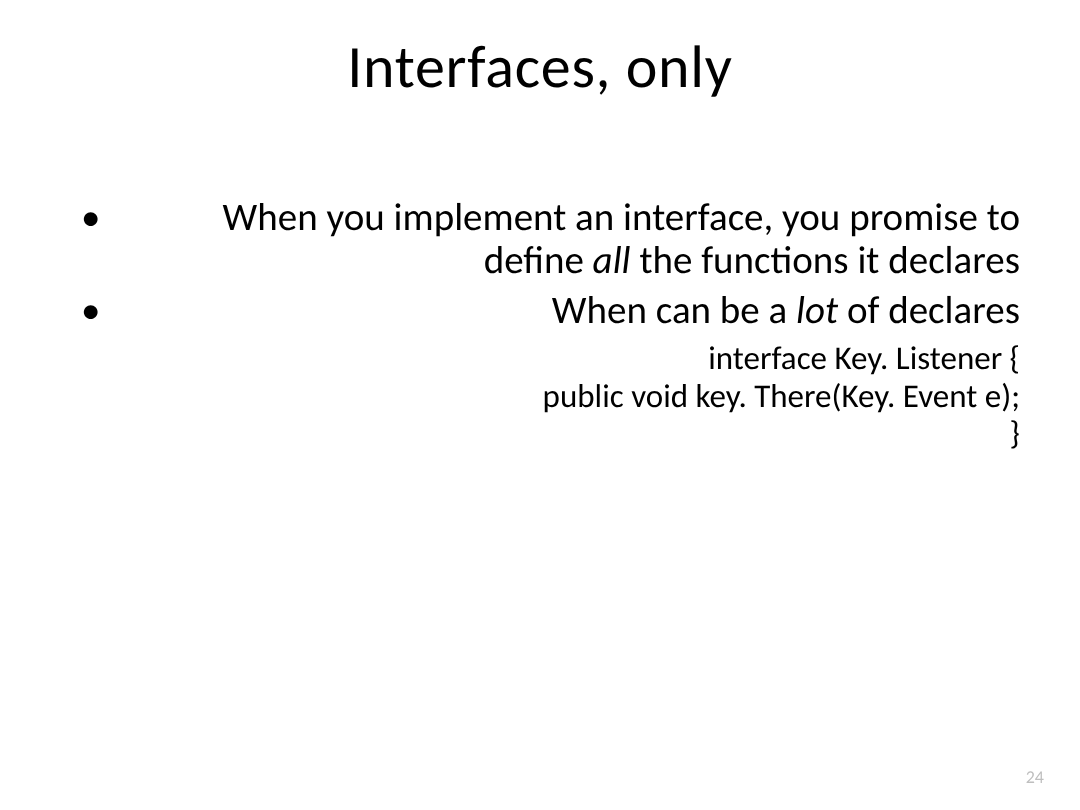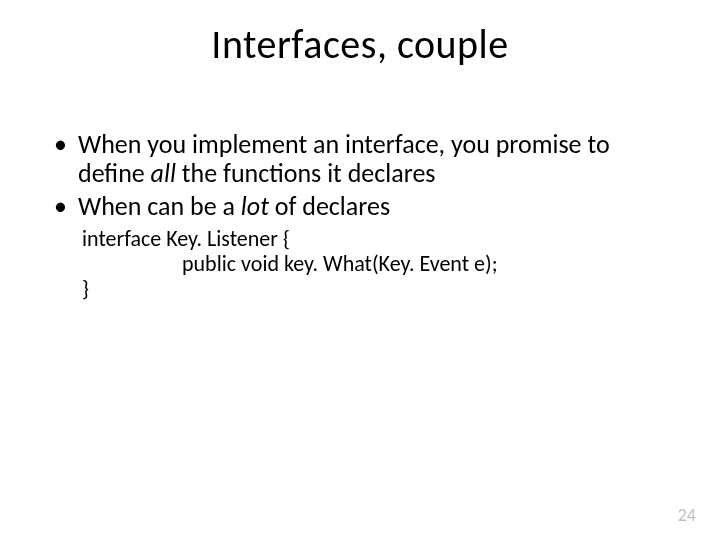--- a/index.html
+++ b/index.html
@@ -28,20 +28,21 @@
     font-weight: 400;
     letter-spacing: 0.5px;
   }
   .body {
     position: absolute;
     top: 130px;
     left: 50px;
     width: 630px;
     font-size: 26px;
     line-height: 1.12;
+    text-align: right;
   }
   .body ul {
     list-style: none;
     margin: 0;
     padding: 0;
   }
   .body > ul > li {
     position: relative;
     padding-left: 28px;
     margin-bottom: 4px;
@@ -63,44 +64,44 @@
     margin-bottom: 6px;
   }
   .code-block .indent {
     padding-left: 100px;
     display: block;
   }
   .page-num {
     position: absolute;
     right: 24px;
     bottom: 14px;
-    font-size: 18px;
+    font-size: 12px;
     color: #bfbfbf;
   }
 </style>
 </head>
 <body>
 
 <div class="slide">
 
-  <div class="title">Interfaces, couple</div>
+  <div class="title">Interfaces, only</div>
 
   <div class="body">
     <ul>
       <li>
         <span>When you implement an interface, you promise to define </span><span class="italic">all</span><span> the functions it declares</span>
       </li>
       <li>
         <span>When can be a </span><span class="italic">lot</span><span> of declares</span>
       </li>
     </ul>
 
     <div class="code-block">
       <div>interface Key. Listener {</div>
-      <span class="indent">public void key. What(Key. Event e);</span>
+      <span class="indent">public void key. There(Key. Event e);</span>
       <div>}</div>
     </div>
 
   </div>
 
   <div class="page-num">24</div>
 
 </div>
 
 </body></html>

